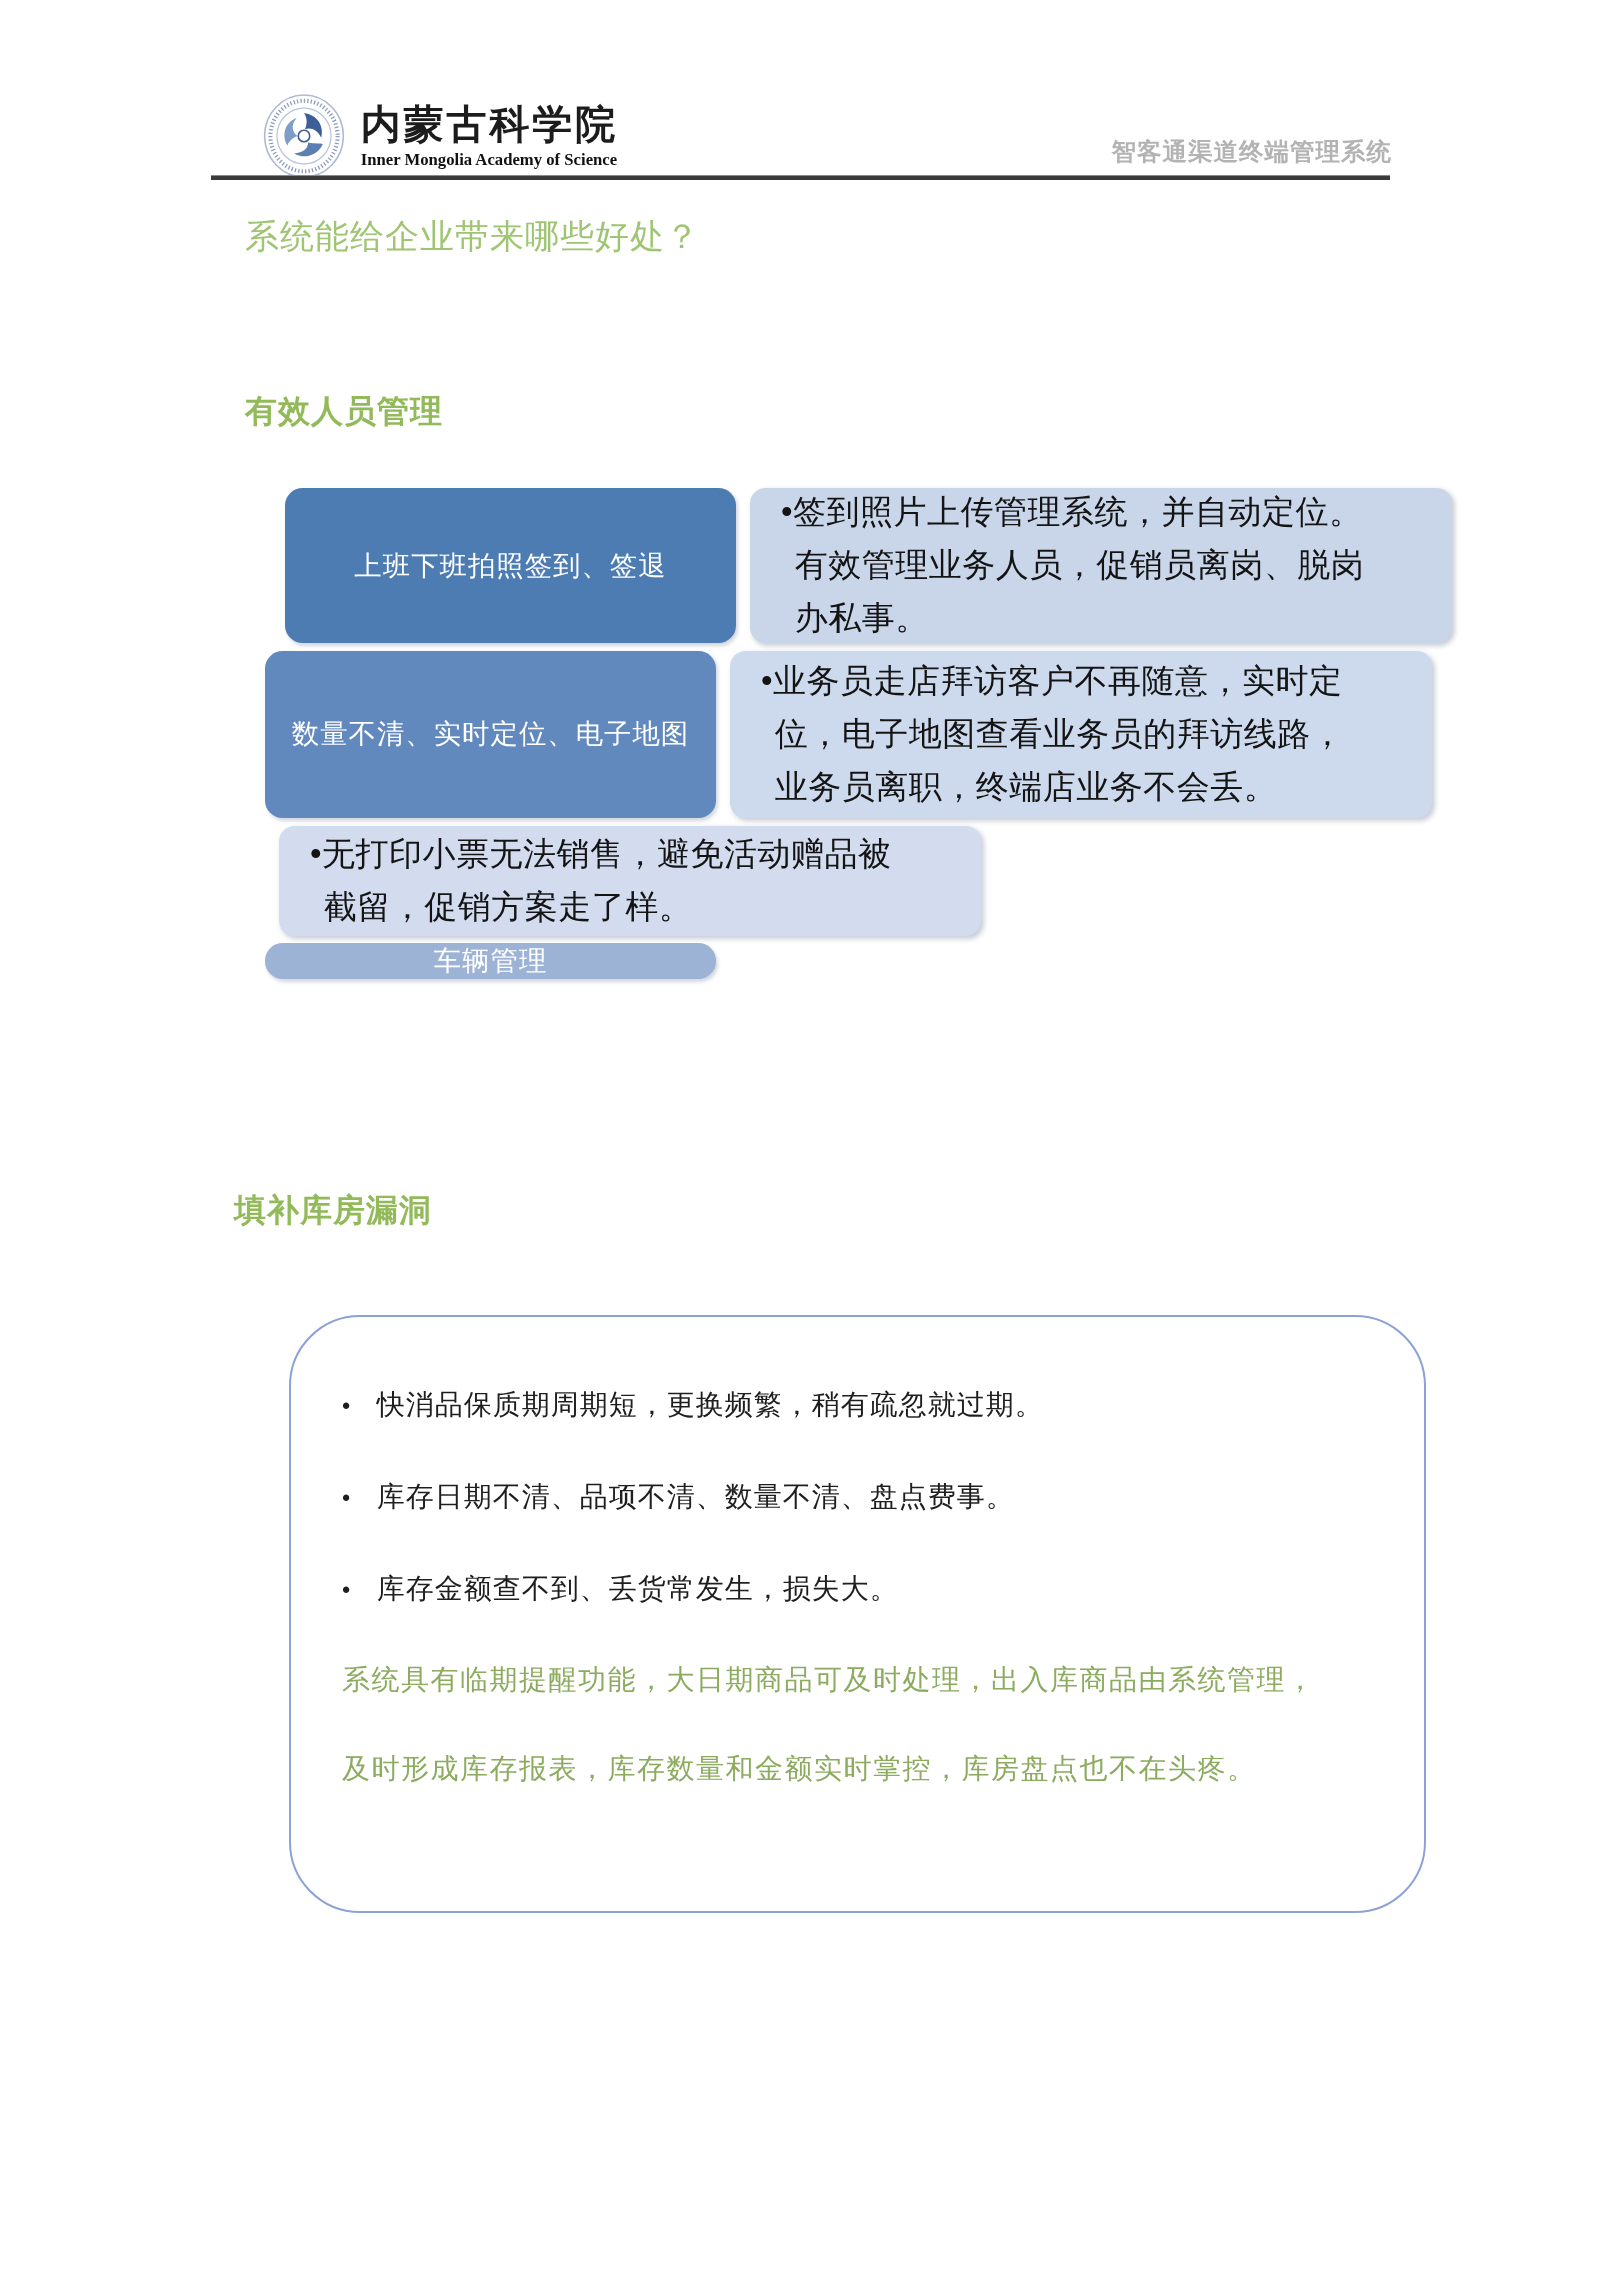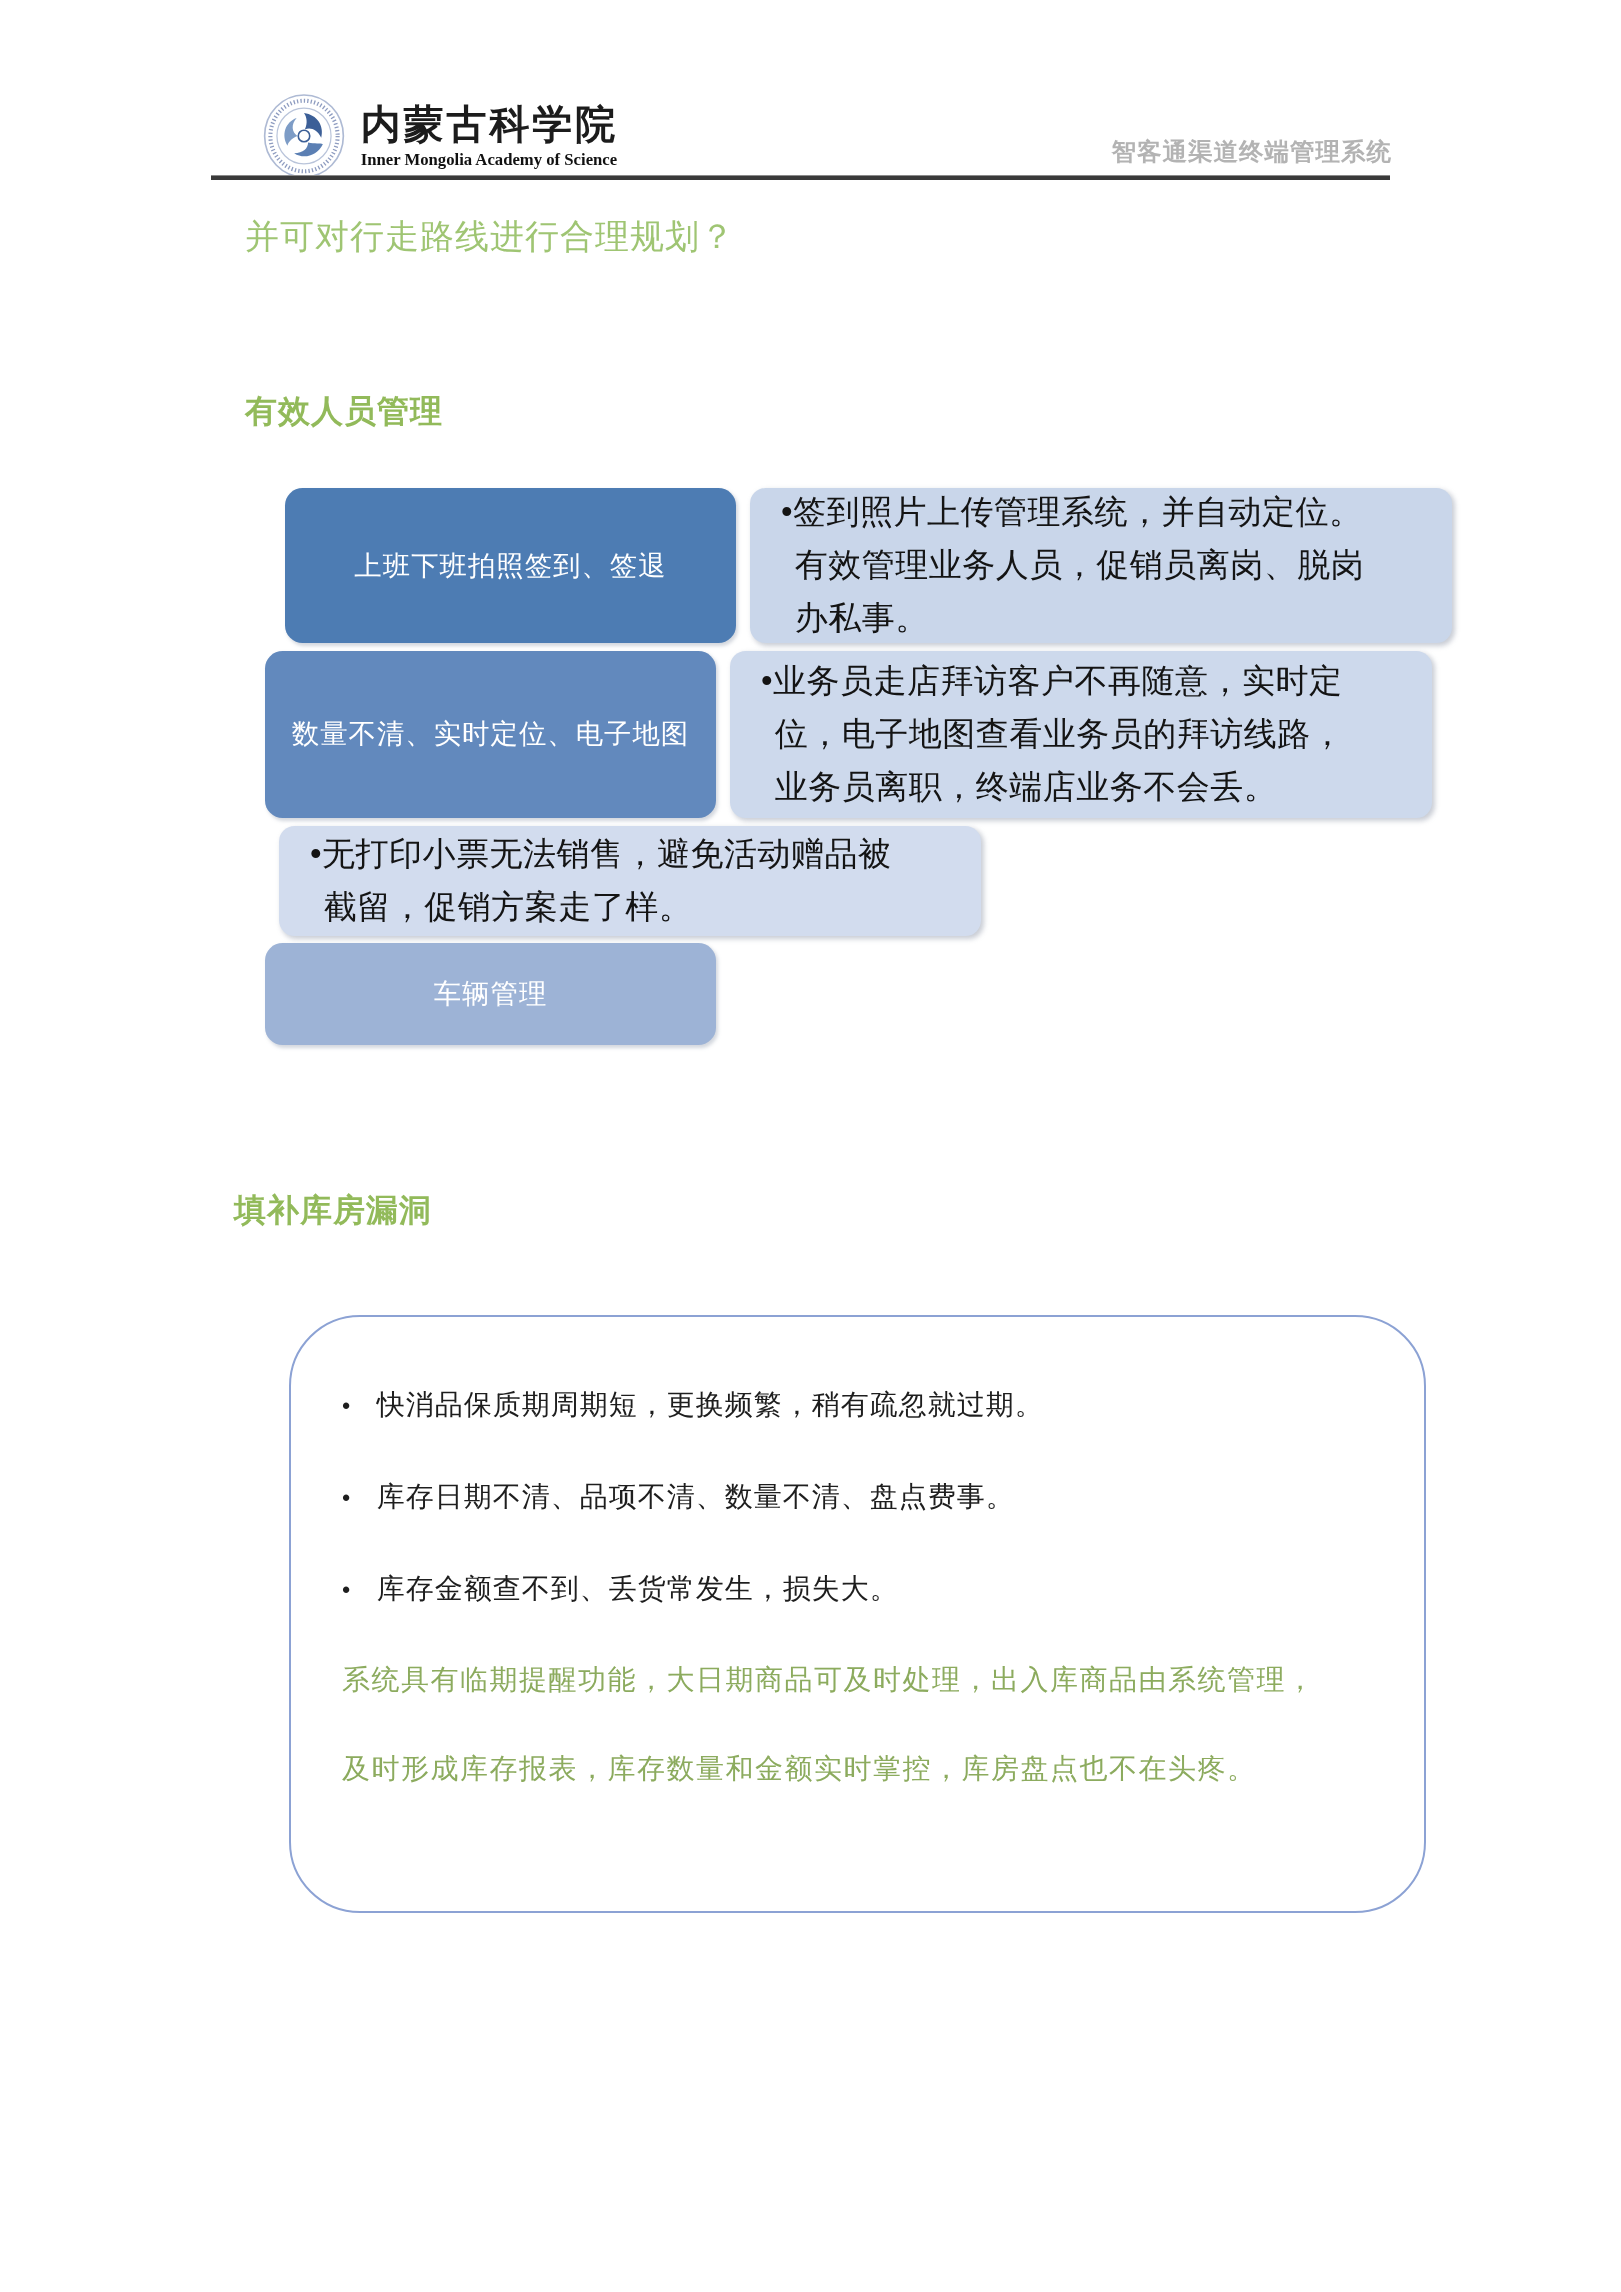--- a/index.html
+++ b/index.html
@@ -28,21 +28,21 @@
   .rows{position:absolute;left:265px;top:488px;width:1166px;}
   .row{display:flex;align-items:stretch;margin-bottom:7.8px;}
   .row-label{width:451px;flex:0 0 auto;border-radius:17.6px;display:flex;align-items:center;justify-content:center;
              color:#ffffff;font-size:27.4px;letter-spacing:1px;box-shadow:2px 2.9px 3.9px rgba(130,140,160,.35);}
   .row-desc{margin-left:13.7px;width:702px;flex:0 0 auto;border-radius:15.7px;display:flex;align-items:center;
             box-shadow:2.9px 2.9px 4.9px rgba(120,130,150,.4);}
   .row-desc p{margin:0;padding:0 76px 0 45px;text-indent:-13.7px;font-size:33px;line-height:1.6;color:#141414;letter-spacing:0.5px;}
   .row-h1{height:155px;padding-left:20px;}
   .row-h2{height:167px;}
   .row-h3{height:110px;}
-  .row-h4{height:102px;}
+  .row-h4{height:102px;flex-direction:column;}
 
   
   .panel{position:absolute;left:289px;top:1315px;width:1137px;height:598px;border:2px solid #8ca2d4;
          border-radius:71px;background:#ffffff;box-sizing:border-box;padding:69px 39px 0 51px;}
   .bullet-line{display:flex;align-items:baseline;font-size:28px;color:#1e1e1e;letter-spacing:1px;margin-bottom:54px;line-height:1.35;}
   .bullet-dot{flex:0 0 auto;font-size:23.5px;margin-right:25.5px;color:#1e1e1e;}
   .note{margin:0 0 51px 0;font-size:28px;color:#8cab5e;letter-spacing:1.5px;line-height:1.35;}
 </style>
 </head>
 <body>
@@ -64,21 +64,21 @@
       </svg>
       <div class="org-text">
         <div class="org-zh">内蒙古科学院</div>
         <div class="org-en">Inner Mongolia Academy of Science</div>
       </div>
     </div>
     <div class="doc-title">智客通渠道终端管理系统</div>
     <div class="header-rule"></div>
   </div>
 
-  <div class="page-title">并可对行走路线进行合理规划？</div>
+  <div class="page-title">系统能给企业带来哪些好处？</div>
 
   <div class="sec-heading sec1-heading">有效人员管理</div>
 
   <div class="rows">
 
     <div class="row row-h1">
       <div class="row-label" style="background-color: rgb(77, 124, 179);">
         <span>上班下班拍照签到、签退</span>
       </div>
       <div class="row-desc" style="background-color: rgb(201, 214, 234);">

